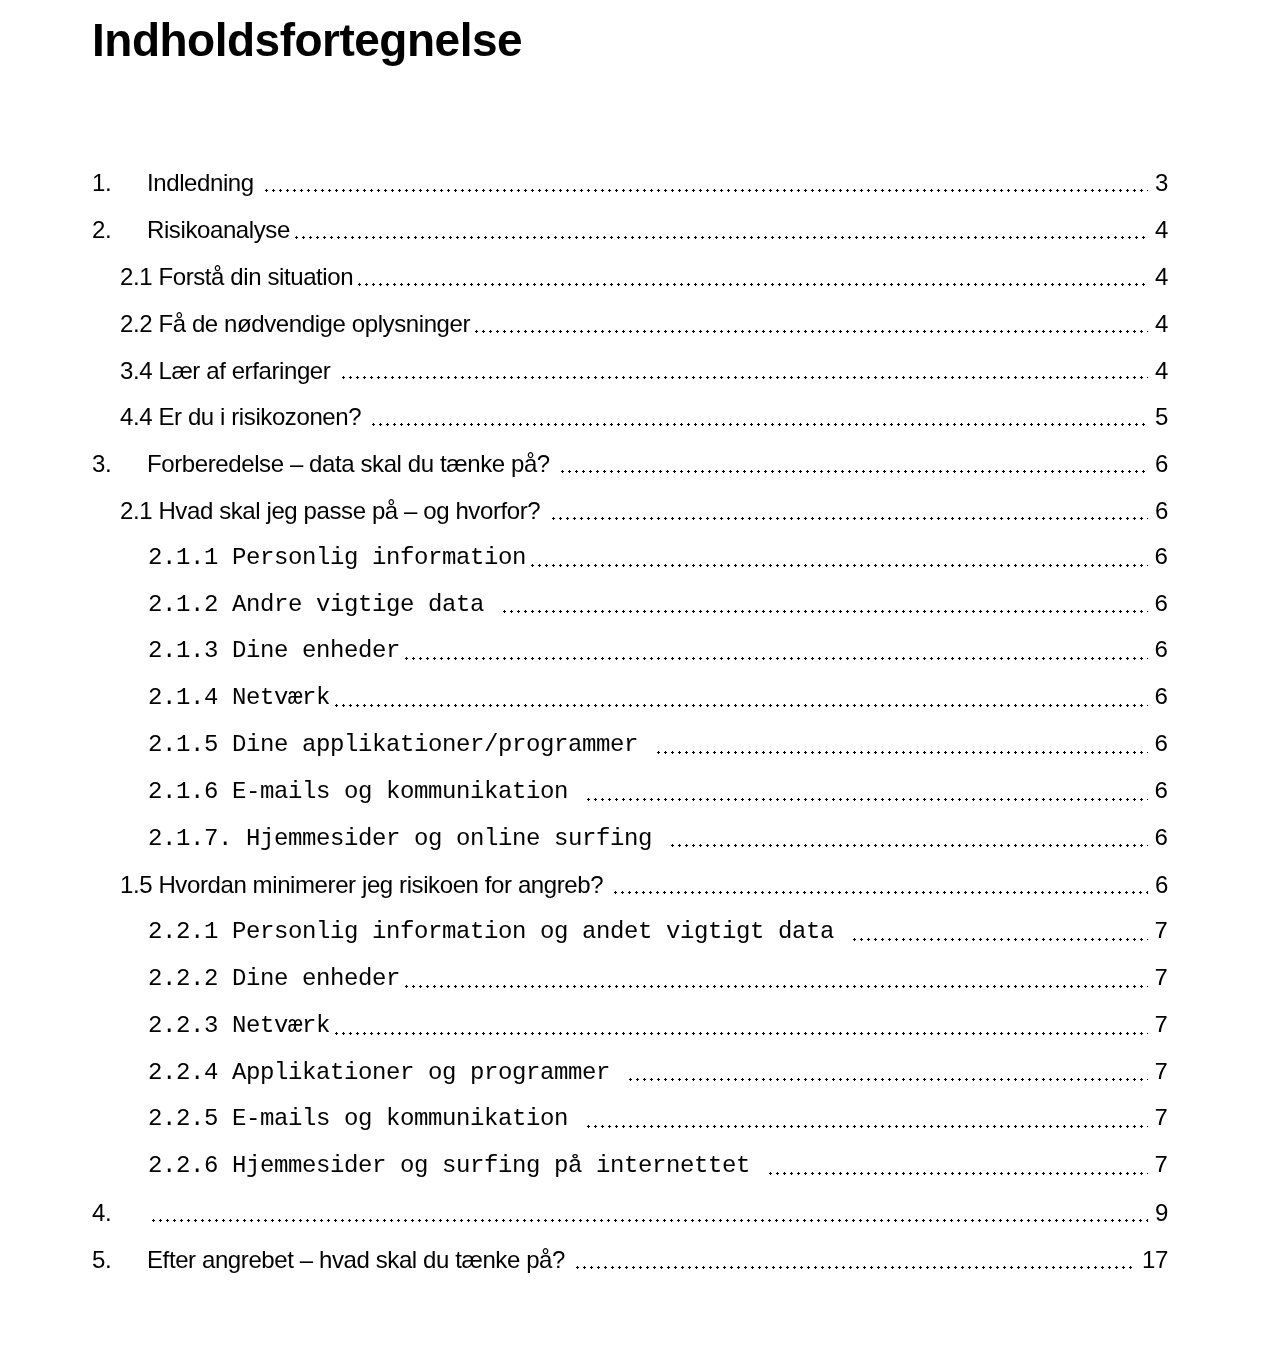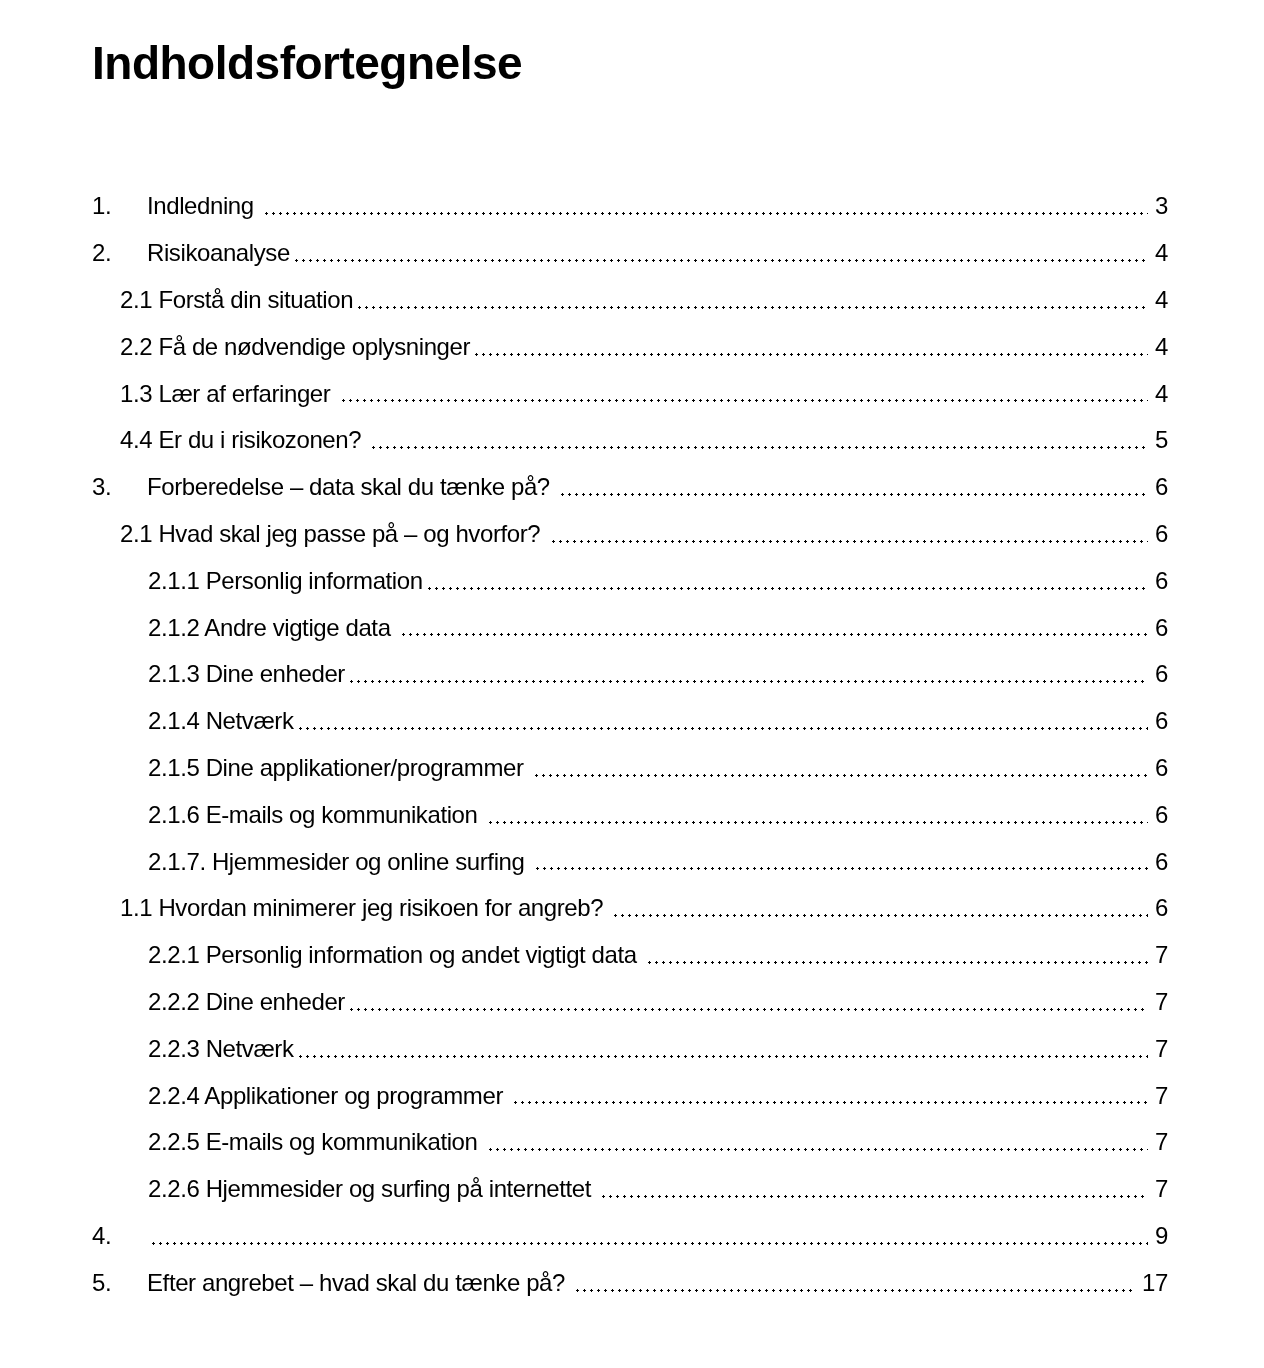--- a/index.html
+++ b/index.html
@@ -11,21 +11,21 @@
     height: 1368px;
     background: #ffffff;
     color: #000000;
     font-family: "Liberation Sans", "DejaVu Sans", sans-serif;
     overflow: hidden;
   }
   .page {
     box-sizing: border-box;
     width: 1264px;
     height: 1368px;
-    padding: 37px 96px 0 92px;
+    padding: 14px 96px 0 92px;
   }
   .doc-title {
     margin: 0;
     font-size: 46px;
     font-weight: 700;
     letter-spacing: -0.5px;
     line-height: 1.15;
     white-space: nowrap;
   }
   .toc {
@@ -33,21 +33,21 @@
   }
   .toc-row {
     display: flex;
     align-items: center;
     height: 46.8px;
     font-size: 24px;
     letter-spacing: -0.4px;
     line-height: 1.15;
   }
   .toc-row.level-2 { padding-left: 28px; }
-  .toc-row.level-3 { padding-left: 56px; }
+  .toc-row.level-3 { padding-left: 56px; font-family: Liberation Mono, monospace; }
   .toc-num {
     flex: 0 0 55px;
     white-space: pre;
   }
   .toc-label {
     white-space: pre;
     flex: 0 0 auto;
   }
   .toc-dots {
     flex: 1 1 auto;
@@ -92,21 +92,21 @@
     <span class="toc-page">4</span>
   </div>
       <div class="toc-row level-2">
 
     <span class="toc-label">2.2 Få de nødvendige oplysninger</span>
     <span class="toc-dots"></span>
     <span class="toc-page">4</span>
   </div>
       <div class="toc-row level-2">
 
-    <span class="toc-label">1.3 Lær af erfaringer </span>
+    <span class="toc-label">3.4 Lær af erfaringer </span>
     <span class="toc-dots"></span>
     <span class="toc-page">4</span>
   </div>
       <div class="toc-row level-2">
 
     <span class="toc-label">4.4 Er du i risikozonen? </span>
     <span class="toc-dots"></span>
     <span class="toc-page">5</span>
   </div>
       <div class="toc-row level-1">
@@ -158,21 +158,21 @@
     <span class="toc-page">6</span>
   </div>
       <div class="toc-row level-3">
 
     <span class="toc-label">2.1.7. Hjemmesider og online surfing </span>
     <span class="toc-dots"></span>
     <span class="toc-page">6</span>
   </div>
       <div class="toc-row level-2">
 
-    <span class="toc-label">1.1 Hvordan minimerer jeg risikoen for angreb? </span>
+    <span class="toc-label">1.5 Hvordan minimerer jeg risikoen for angreb? </span>
     <span class="toc-dots"></span>
     <span class="toc-page">6</span>
   </div>
       <div class="toc-row level-3">
 
     <span class="toc-label">2.2.1 Personlig information og andet vigtigt data </span>
     <span class="toc-dots"></span>
     <span class="toc-page">7</span>
   </div>
       <div class="toc-row level-3">

